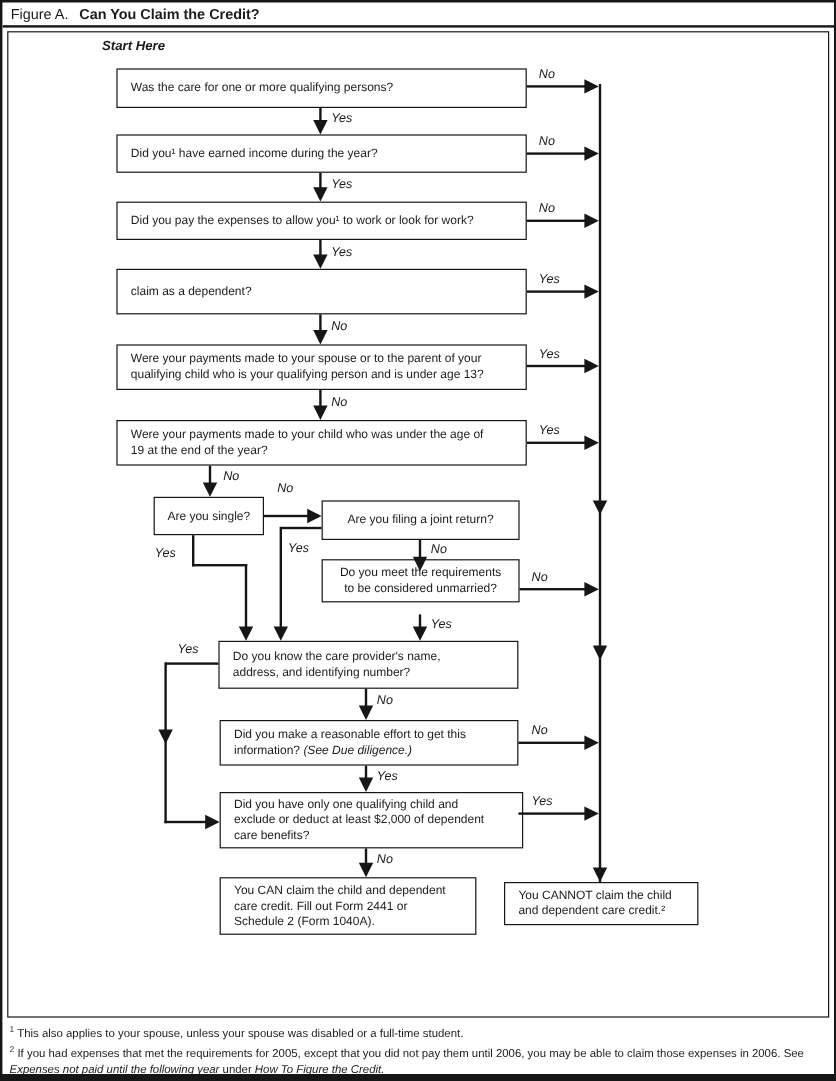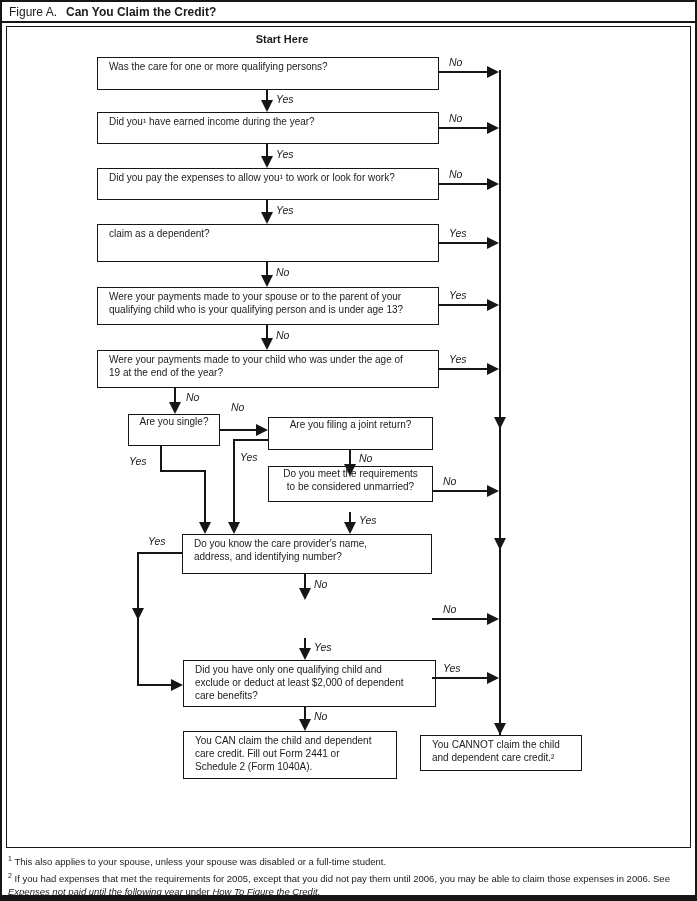--- a/index.html
+++ b/index.html
@@ -7,24 +7,24 @@
     position:relative;width:697px;height:901px;background:#fff;
     font-family:"Liberation Sans", sans-serif;color:#1b1b1b;
     border:2px solid #161616;border-bottom:6px solid #161616;box-sizing:border-box;
     overflow:hidden;
   }
   .title{position:absolute;left:7px;top:3px;font-size:12px;white-space:nowrap;}
   .title .prefix{font-weight:400;}
   .title .main{font-weight:700;margin-left:9px;}
   .title-rule{position:absolute;left:0;right:0;top:19px;height:2px;background:#161616;}
   .inner{position:absolute;left:4px;top:24px;width:685px;height:822px;border:1.5px solid #161616;box-sizing:border-box;}
-  .start{position:absolute;left:109px;top:31px;width:342px;text-align:center;
-         font-size:11px;font-weight:700;}
+  .start{position:absolute;left:83px;top:31px;width:342px;text-align:left;
+         font-size:11px;font-style:italic;font-weight:700;}
   .box{position:absolute;border:1.5px solid #161616;background:#fff;box-sizing:border-box;
-       display:flex;align-items:flex-start;font-size:10px;line-height:1.3;}
+       display:flex;align-items:center;font-size:10px;line-height:1.3;}
   .pad{padding:2px 8px 2px 11px;}
   .center{justify-content:center;text-align:center;}
   .blk span{display:block;white-space:nowrap;}
   .blk .inline{display:inline;white-space:nowrap;}
   .ln{position:absolute;background:#161616;}
   .ah-r{position:absolute;width:0;height:0;border-top:6px solid transparent;
         border-bottom:6px solid transparent;border-left:12px solid #161616;}
   .ah-d{position:absolute;width:0;height:0;border-left:6px solid transparent;
         border-right:6px solid transparent;border-top:12px solid #161616;}
   .lbl{position:absolute;font-size:10.5px;font-style:italic;white-space:nowrap;}
@@ -82,20 +82,26 @@
         <span>Do you meet the requirements</span>
         <span>to be considered unmarried?</span>
       </div>
   </div>
   <div class="box pad" style="left:180px;top:532px;width:250px;height:40px">
     <div class="blk">
         <span>Do you know the care provider's name,</span>
         <span>address, and identifying number?</span>
       </div>
   </div>
+  <div class="box pad" style="left:181px;top:598px;width:249px;height:38px">
+    <div class="blk">
+      <span>Did you make a reasonable effort to get this</span>
+      <span><span class="inline">information? </span><i class="inline">(See Due diligence.)</i></span>
+    </div>
+  </div>
   <div class="box pad" style="left:181px;top:658px;width:253px;height:47px">
     <div class="blk">
         <span>Did you have only one qualifying child and</span>
         <span>exclude or deduct at least $2,000 of dependent</span>
         <span>care benefits?</span>
       </div>
   </div>
 
   <div class="box pad" style="left:181px;top:729px;width:214px;height:48px">
     <div class="blk">

